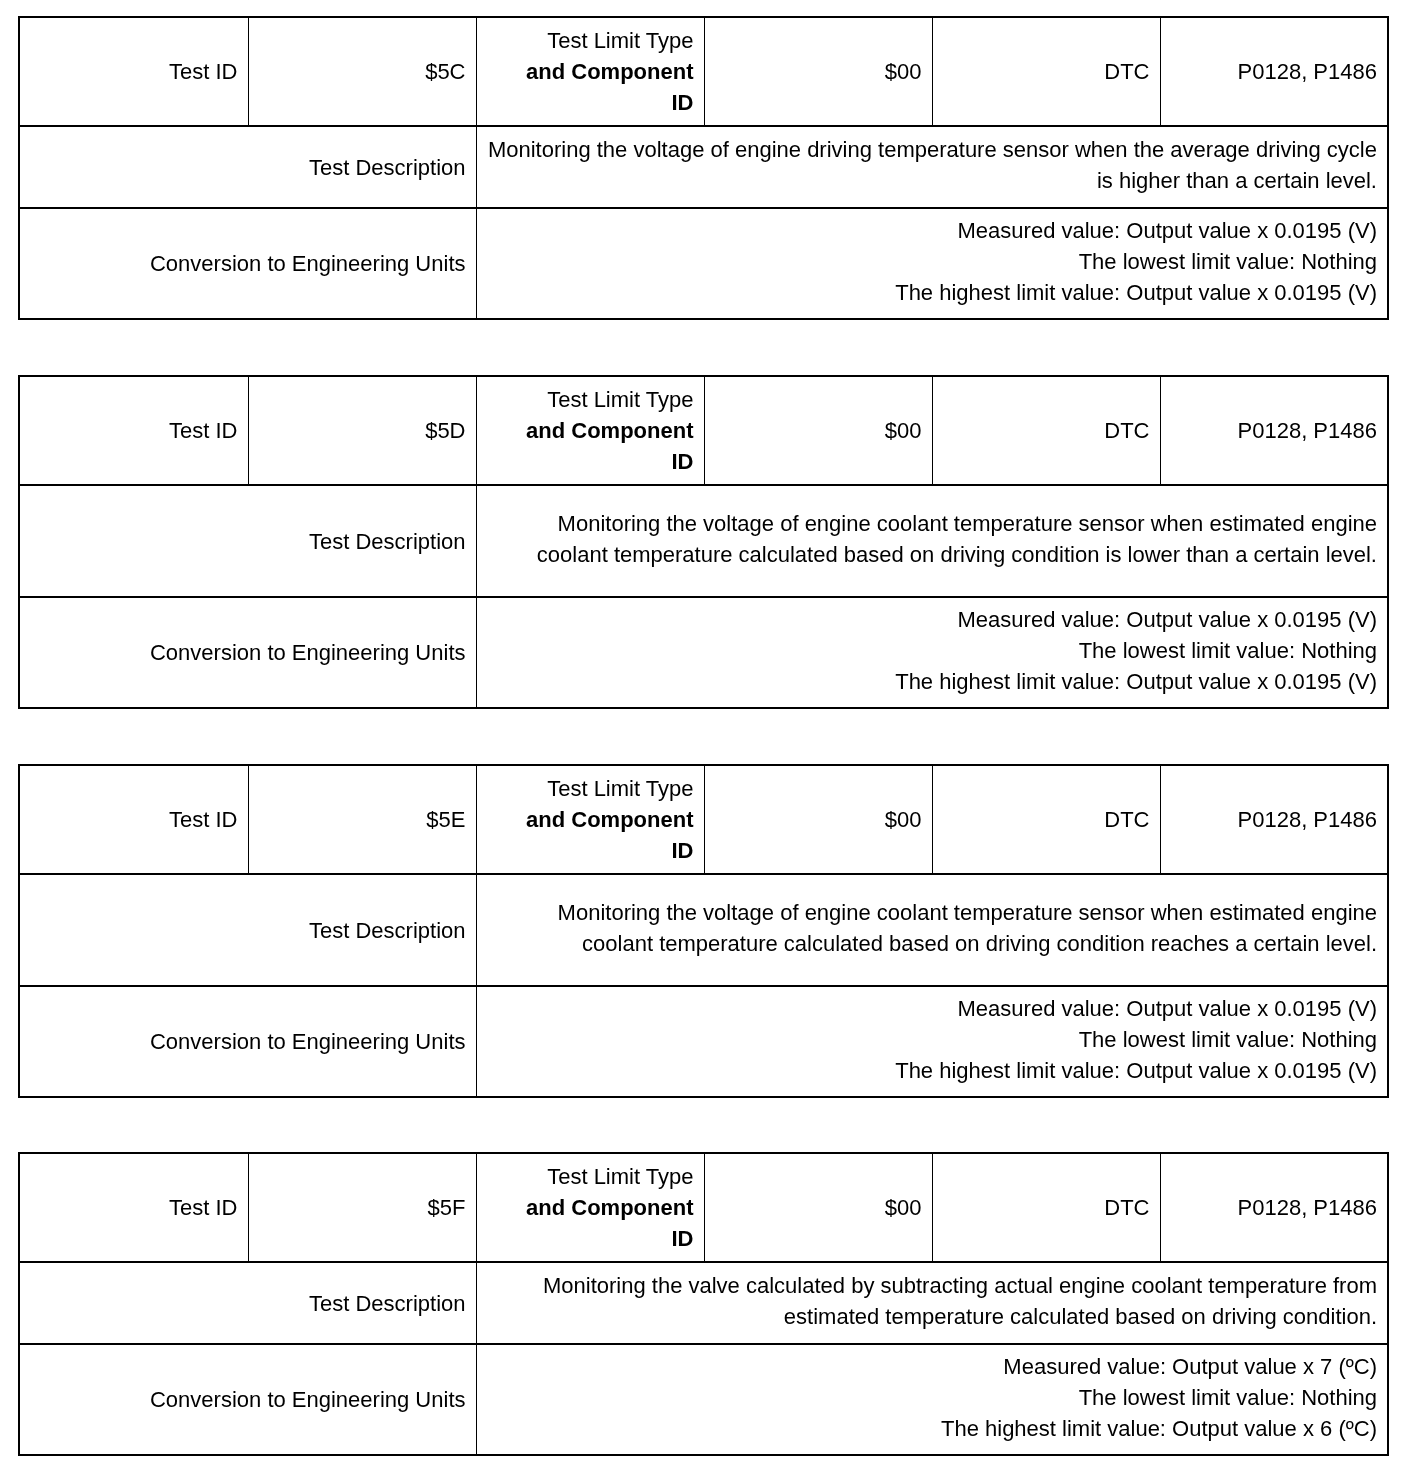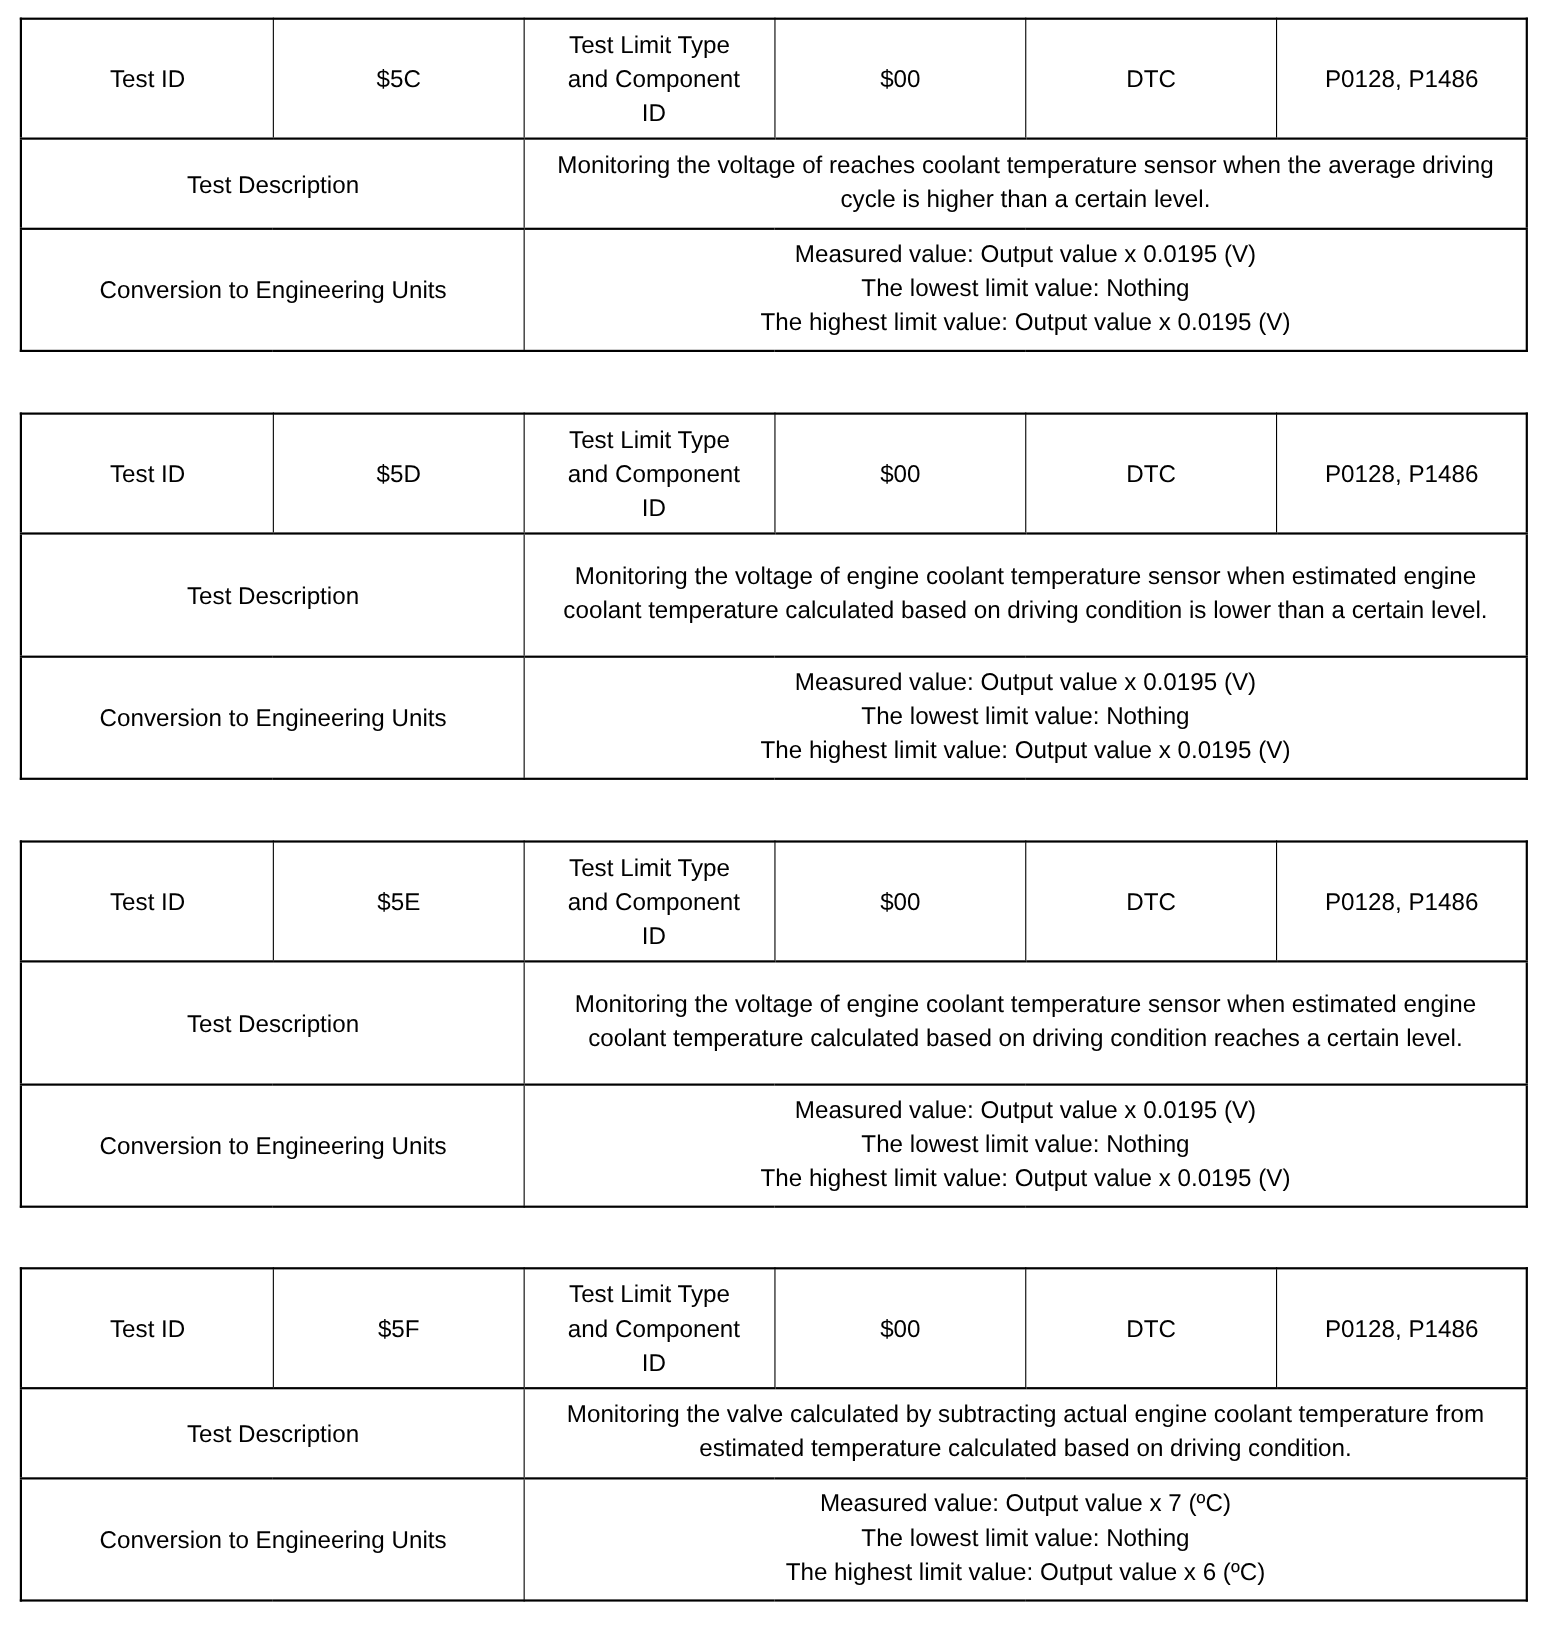--- a/index.html
+++ b/index.html
@@ -30,35 +30,35 @@
       border-collapse: collapse;
       table-layout: fixed;
       border: 2px solid #000;
       font-size: 22px;
       line-height: 31px;
     }
     table.spec td {
       border: 1.5px solid #000;
       padding: 0 10px 0 11px;
       vertical-align: middle;
-      text-align: center;
+      text-align: right;
       word-wrap: break-word;
     }
     table.spec tr.row-id td {
       height: 107px;
       border-bottom: 2px solid #000;
     }
     table.spec tr.row-desc td {
       border-bottom: 2px solid #000;
     }
     .limit-label {
       display: block;
       line-height: 31px;
     }
-    .limit-label .l2, .limit-label .l3 { padding-left: 8px; }
+    .limit-label .l2, .limit-label .l3 { padding-left: 8px; font-weight: bold; }
     .desc-cell { padding-top: 6px !important; padding-bottom: 10px !important; }
     .conv-cell { padding-top: 6px !important; padding-bottom: 10px !important; }
     .line { display: block; }
   </style>
 </head>
 <body>
 
 <div class="cut-header"></div>
 
 <table class="spec" style="top:16px;">
@@ -80,21 +80,21 @@
         <span class="line l2">and Component</span>
         <span class="line l3">ID</span>
       </span>
     </td>
     <td>$00</td>
     <td>DTC</td>
     <td>P0128, P1486</td>
   </tr>
   <tr class="row-desc">
     <td colspan="2" style="height:80px;">Test Description</td>
-    <td colspan="4" class="desc-cell">Monitoring the voltage of reaches coolant temperature sensor when the average driving cycle is higher than a certain level.</td>
+    <td colspan="4" class="desc-cell">Monitoring the voltage of engine driving temperature sensor when the average driving cycle is higher than a certain level.</td>
   </tr>
   <tr class="row-conv">
     <td colspan="2" style="height:94px;">Conversion to Engineering Units</td>
     <td colspan="4" class="conv-cell">
       <span class="line">Measured value: Output value x 0.0195 (V)</span>
       <span class="line">The lowest limit value: Nothing</span>
       <span class="line">The highest limit value: Output value x 0.0195 (V)</span>
     </td>
   </tr>
 </tbody>

